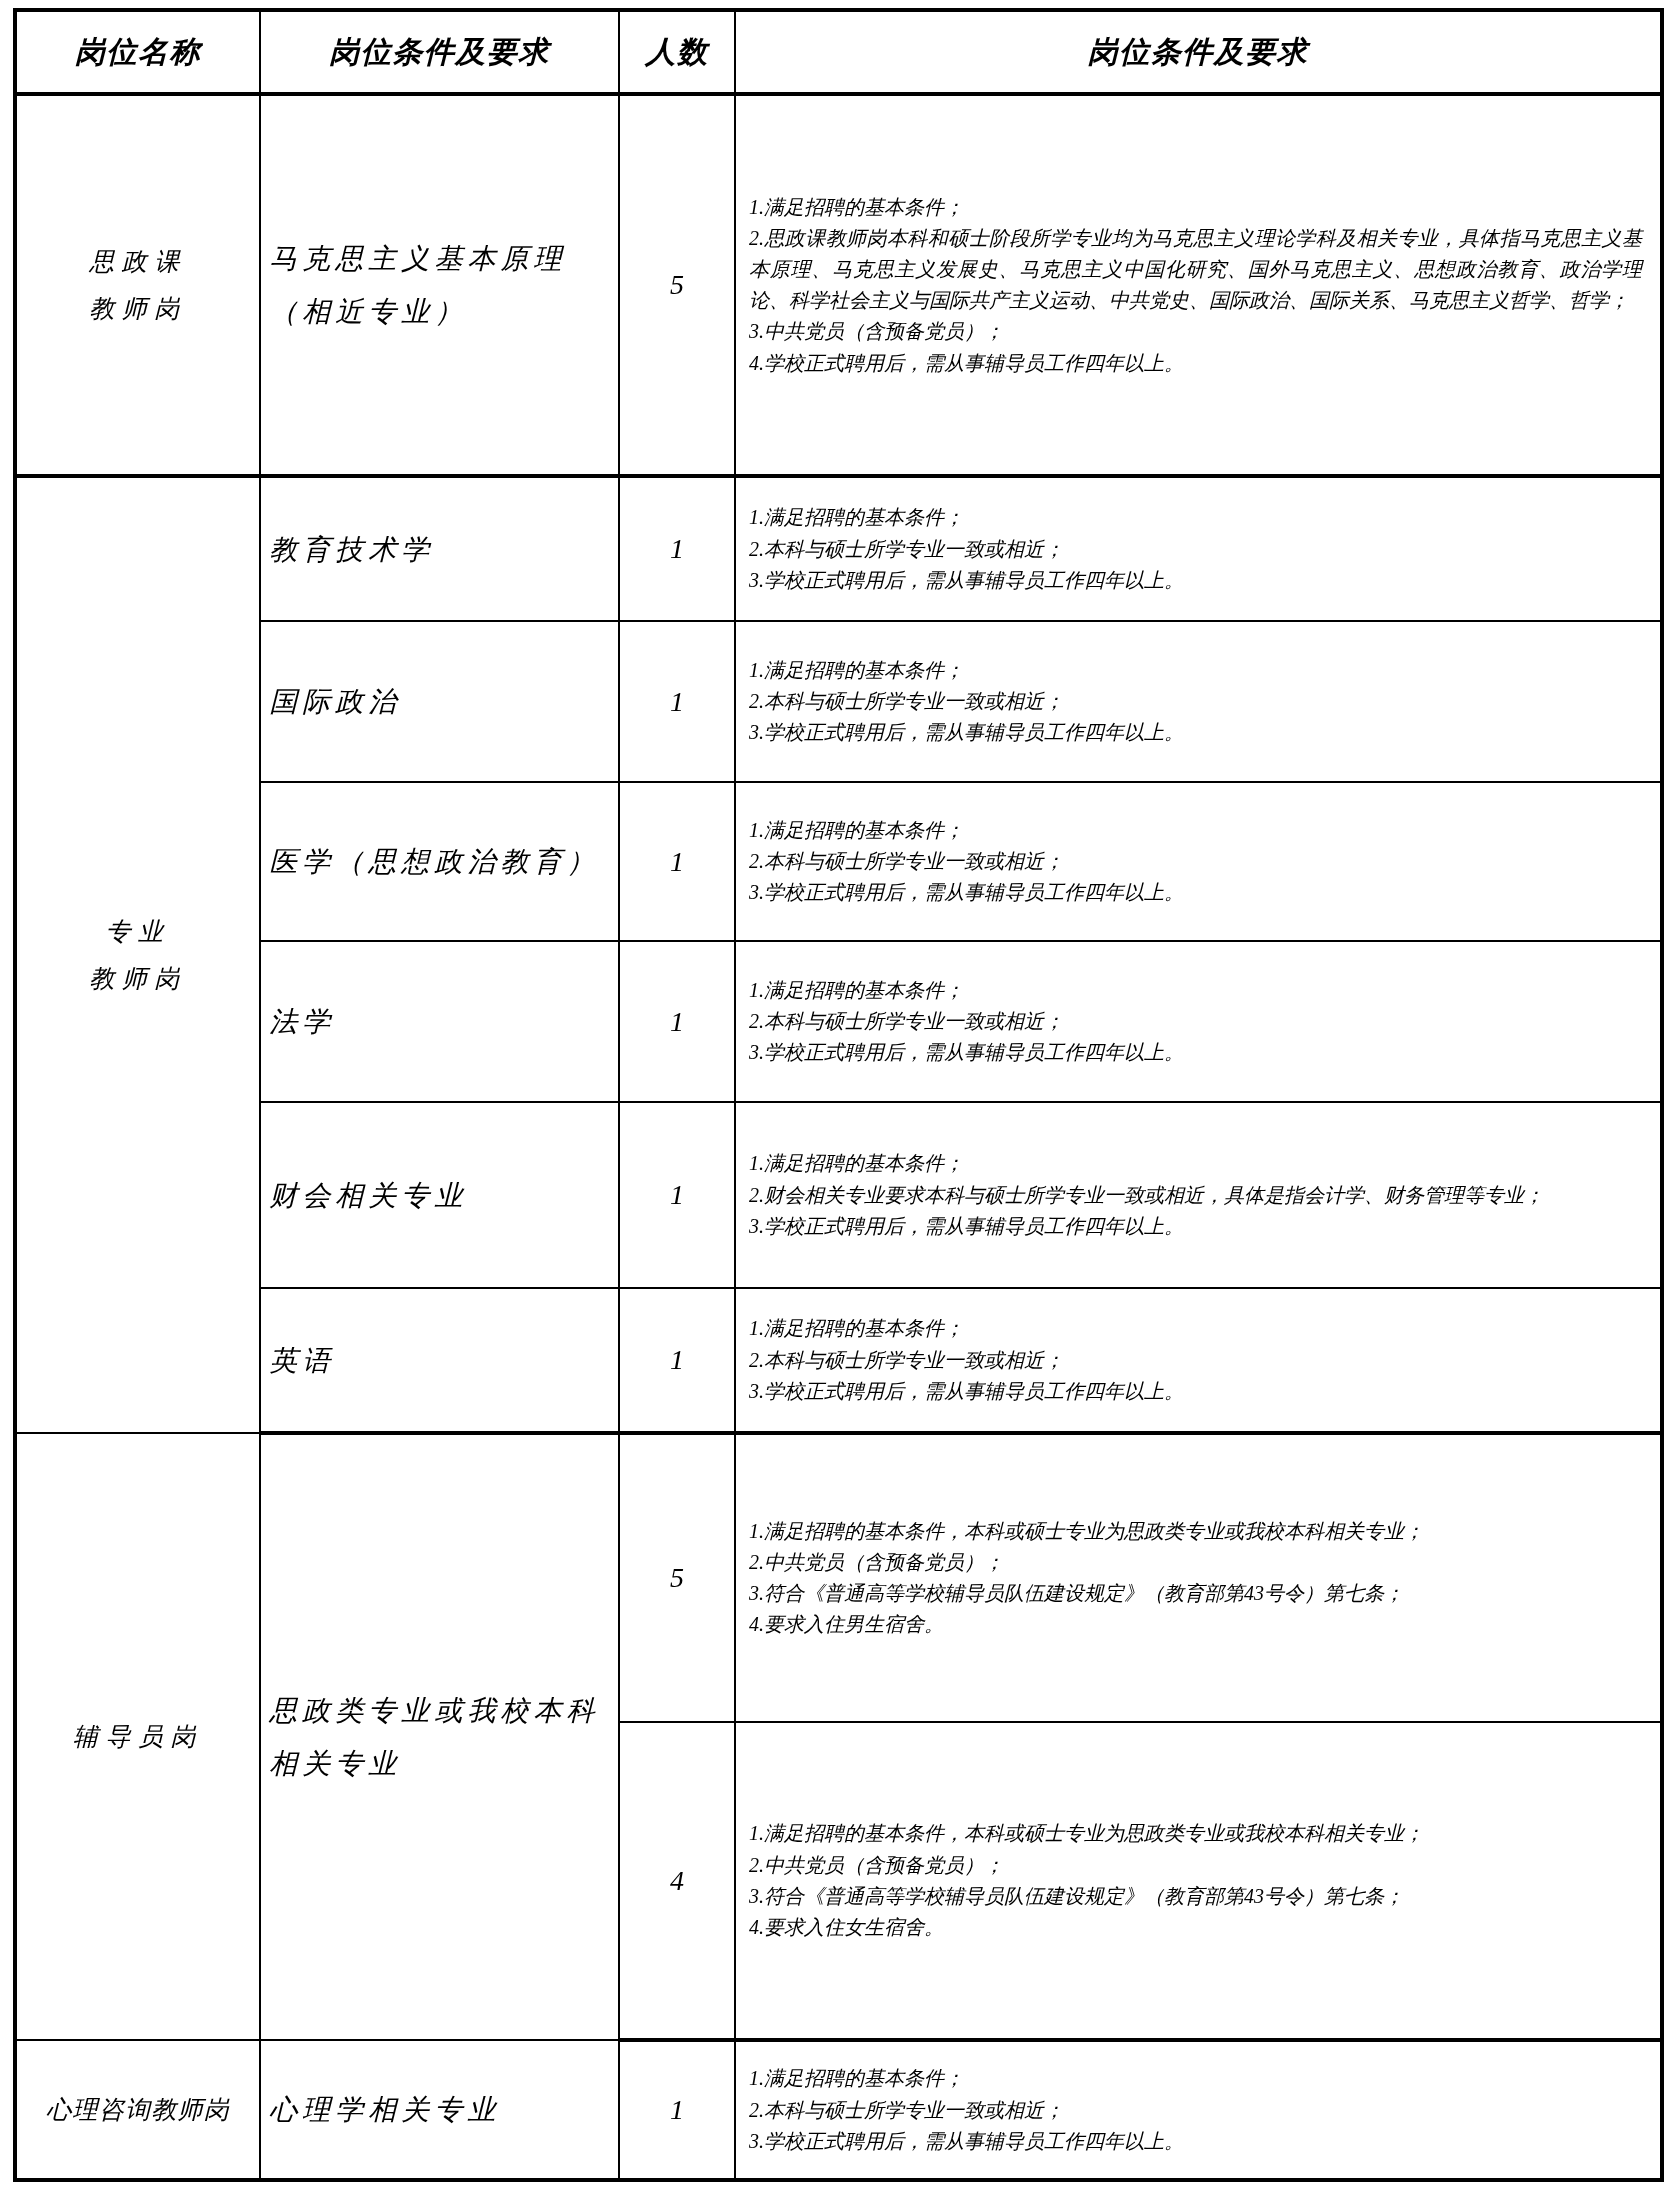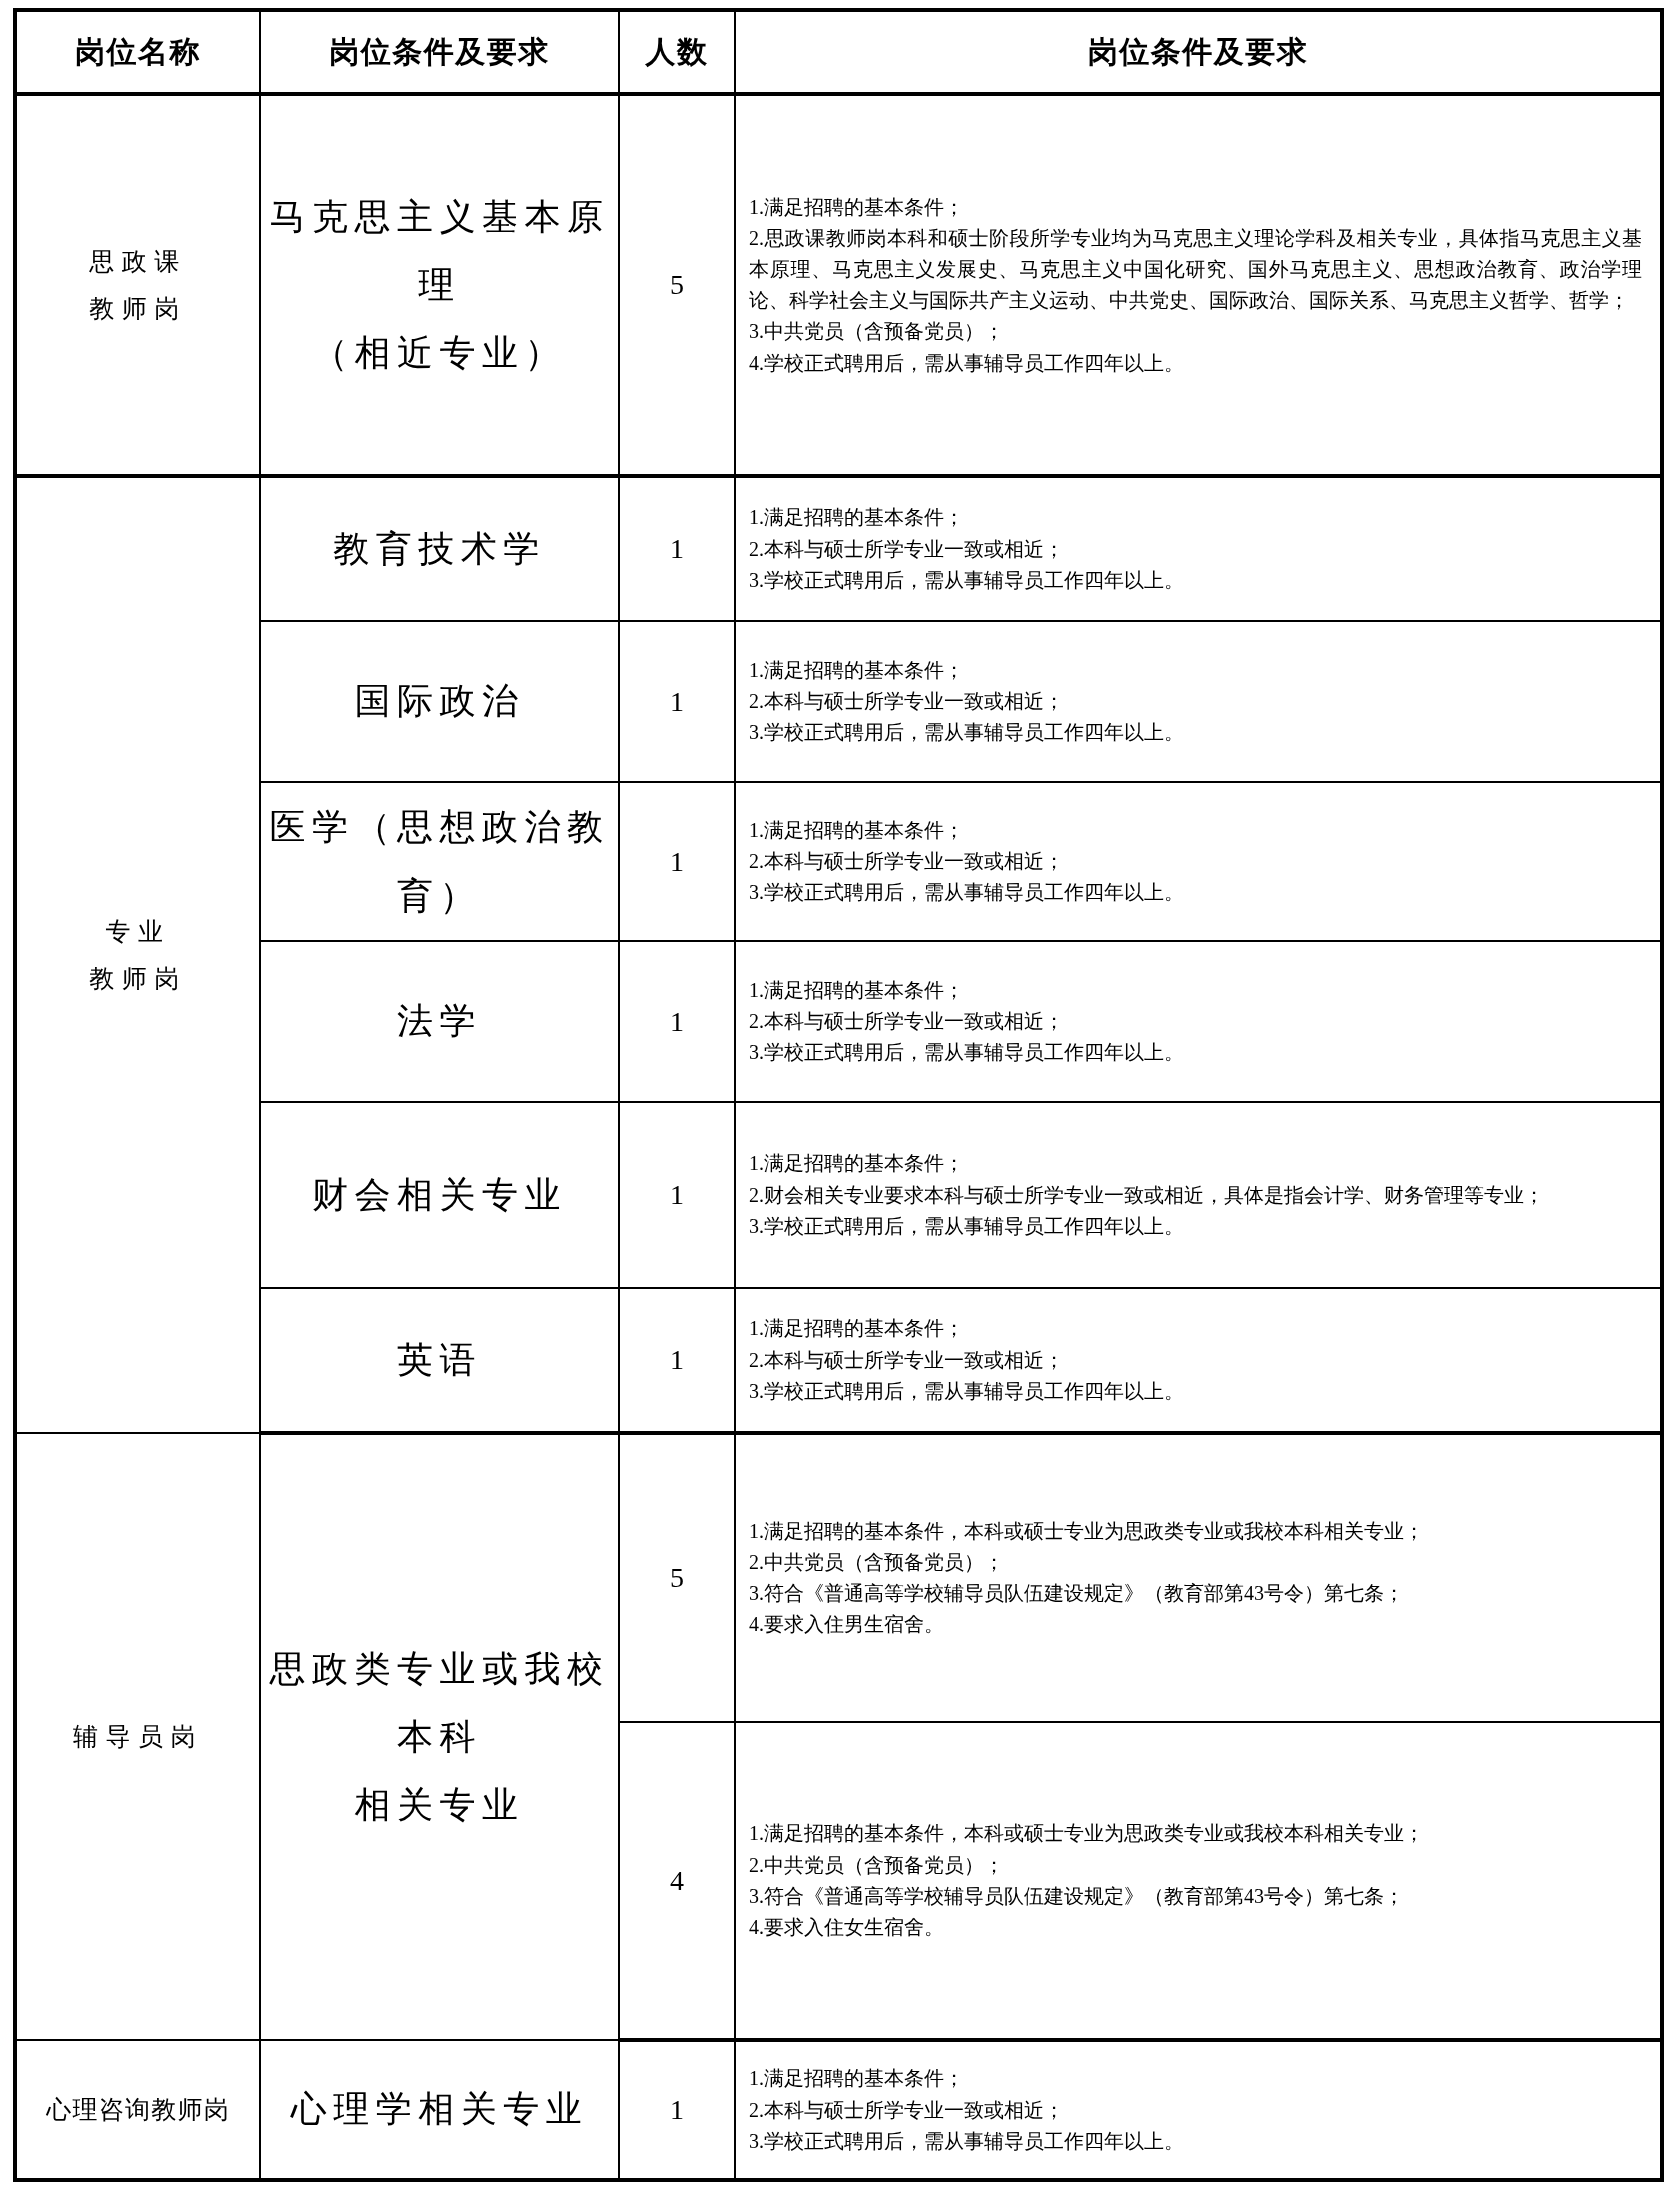--- a/index.html
+++ b/index.html
@@ -23,42 +23,42 @@
   }
   col.c-position { width: 245px; }
   col.c-major    { width: 359px; }
   col.c-count    { width: 116px; }
   
 
   th, td {
     border: 2.4px solid #000000;
     vertical-align: middle;
     overflow: hidden;
+    font-style: italic;
   }
 
   th.header-cell {
     font-size: 30px;
     font-weight: bold;
     text-align: center;
     letter-spacing: 0.05em;
     border-bottom-width: 4.1px;
     padding: 0 4.9px;
   }
 
   td.position-cell {
     text-align: center;
     font-size: 25px;
     letter-spacing: 0.30em;
     line-height: 1.9;
     white-space: pre-line;
     padding: 0 4.9px;
   }
   td.major-cell {
-    text-align: center;
-    font-size: 36px;
+    font-size: 28px;
     letter-spacing: 0.18em;
     line-height: 1.9;
     white-space: pre-line;
     padding: 0 8.2px;
   }
   td.count-cell {
     text-align: center;
     font-size: 28px;
     padding: 0 3.3px;
   }

